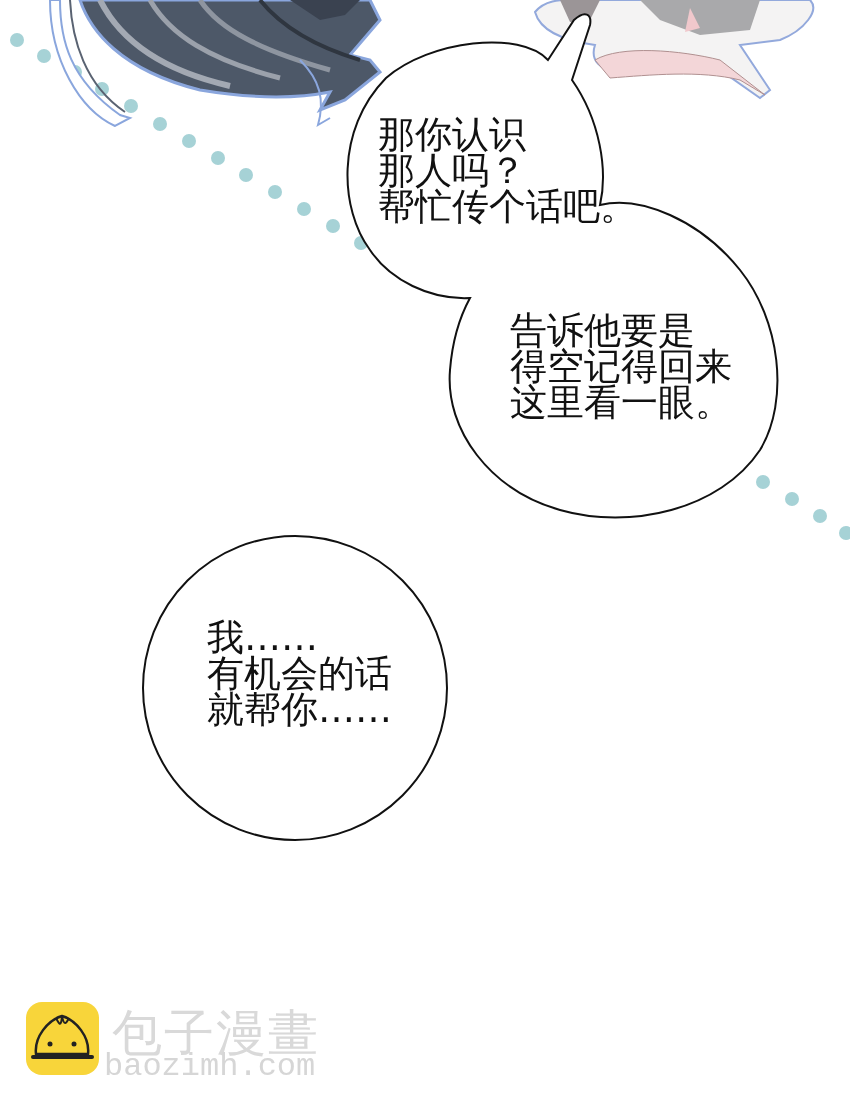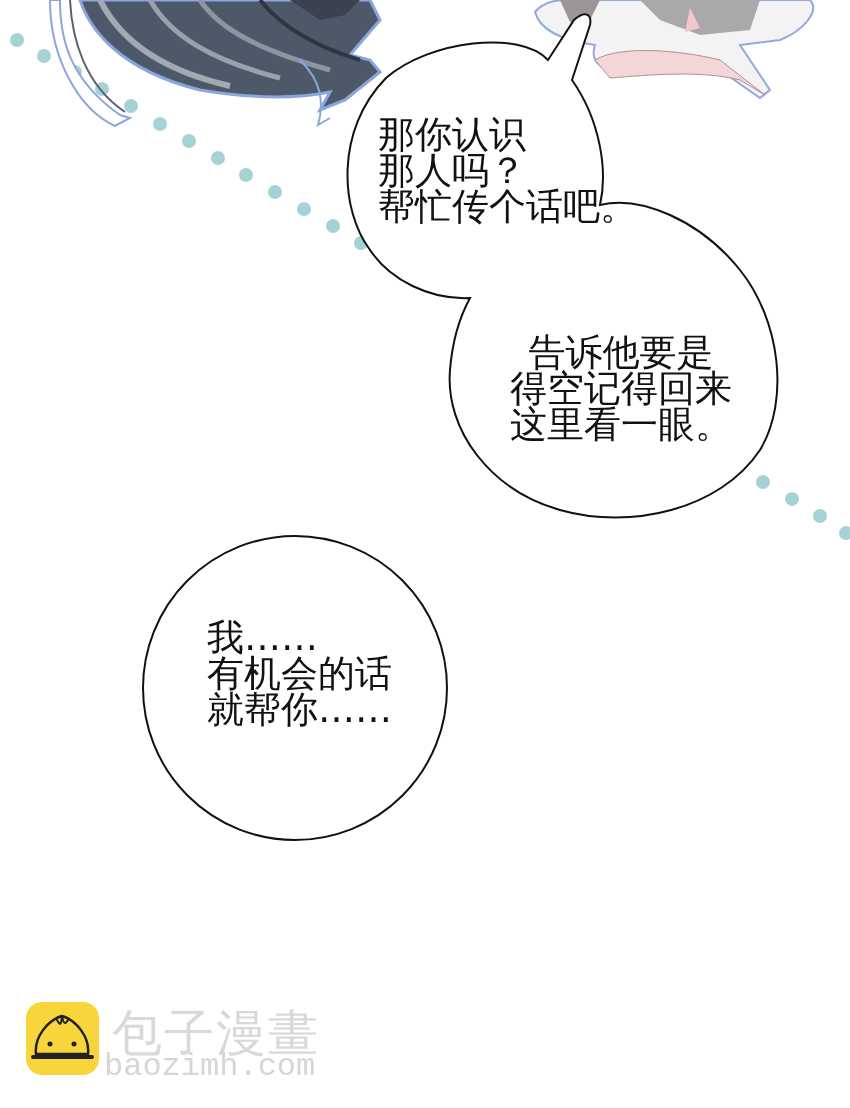--- a/index.html
+++ b/index.html
@@ -58,21 +58,21 @@
   </g>
 
   <path d="M 386 78 C 430 40 520 30 548 60 L 574 20 C 585 10 592 14 590 25 L 572 80 C 600 120 608 170 600 205 C 640 195 700 220 740 270 C 780 320 790 400 760 450 C 720 510 630 530 560 510 C 490 490 445 430 450 370 C 452 345 458 320 470 298 C 430 300 390 280 370 250 C 340 210 335 130 386 78 Z" fill="#ffffff" stroke="#111111" stroke-width="2"></path>
 
   <ellipse cx="295" cy="688" rx="152" ry="152" fill="#ffffff" stroke="#111111" stroke-width="2"></ellipse>
 </svg>
 
 <div class="bubble-text" style="left:378px; top:117px;">那你认识
 那人吗？
 帮忙传个话吧。</div>
-<div class="bubble-text" style="left:510px; top:335px;text-align:center;">告诉他要是
+<div class="bubble-text" style="left:510px; top:313px;">告诉他要是
 得空记得回来
 这里看一眼。</div>
 <div class="bubble-text" style="left:207px; top:620px;">我……
 有机会的话
 就帮你……</div>
 
 <div class="watermark">
   <div class="wm-icon">
     <svg width="73" height="73" viewBox="0 0 73 73" xmlns="http://www.w3.org/2000/svg">
       <path d="M10 52 C8 35 22 18 36 14 C50 18 64 35 62 52 Z" fill="#f8d53a" stroke="#222" stroke-width="2.5"></path>

